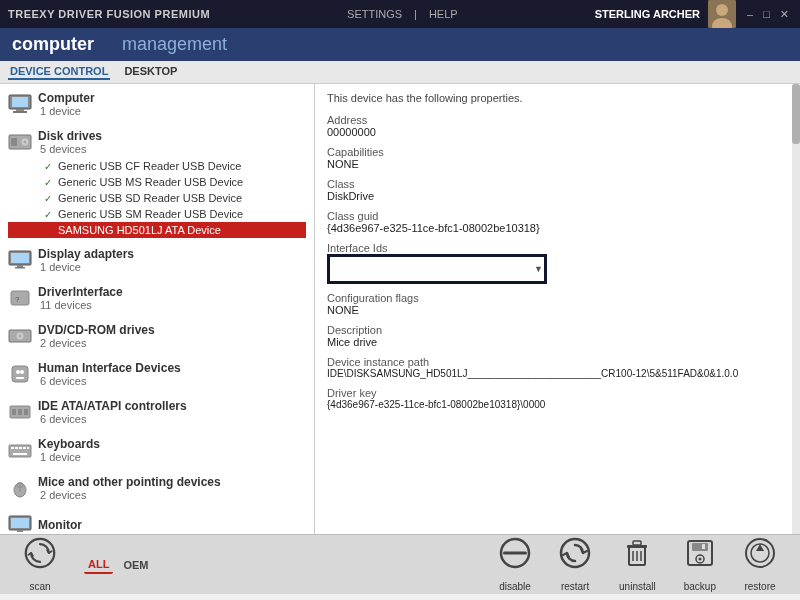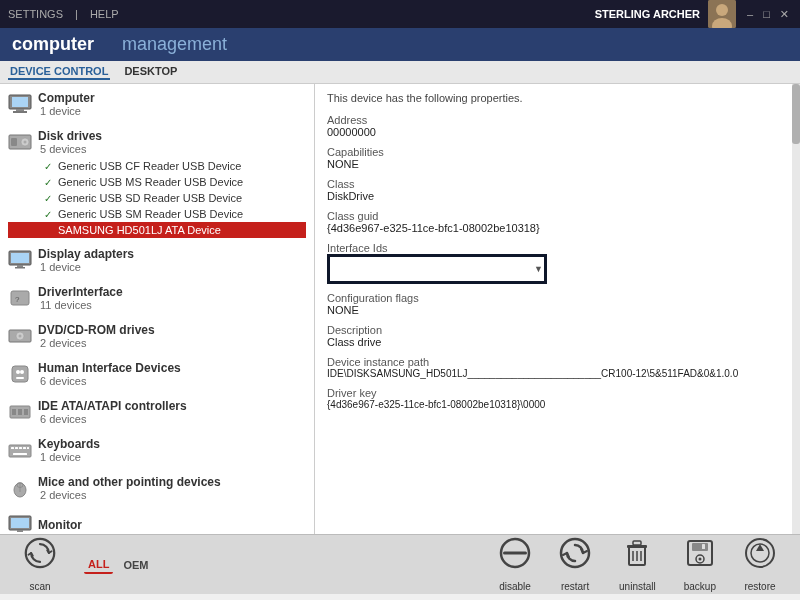--- a/index.html
+++ b/index.html
@@ -318,20 +318,21 @@
       cursor: pointer;
       padding: 2px 4px;
       border-radius: 2px;
     }
     .filter-btn.active { color: #c5201b; border-bottom: 2px solid #c5201b; }
   </style>
 </head>
 <body>
 
 <div id="titlebar">
+  <div id="titlebar-left">TREEXY DRIVER FUSION PREMIUM</div>
   <div id="titlebar-center">
     <span>SETTINGS</span>
     <span>|</span>
     <span>HELP</span>
   </div>
   <div id="titlebar-right">
     <span id="user-name">STERLING ARCHER</span>
     <div id="user-avatar">
       <svg width="28" height="28" viewBox="0 0 28 28">
         <rect width="28" height="28" fill="#8B7355"></rect>
@@ -586,21 +587,21 @@
       </div>
     </div>
 
     <div class="property-row">
       <div class="property-label">Configuration flags</div>
       <div class="property-value">NONE</div>
     </div>
 
     <div class="property-row">
       <div class="property-label">Description</div>
-      <div class="property-value">Class drive</div>
+      <div class="property-value">Mice drive</div>
     </div>
 
     <div class="property-row">
       <div class="property-label">Device instance path</div>
       <div class="property-value" style="font-size:10px; word-break:break-all;">IDE\DISKSAMSUNG_HD501LJ________________________CR100-12\5&amp;511FAD&amp;0&amp;1.0.0</div>
     </div>
 
     <div class="property-row">
       <div class="property-label">Driver key</div>
       <div class="property-value" style="font-size:10px;">{4d36e967-e325-11ce-bfc1-08002be10318}\0000</div>

